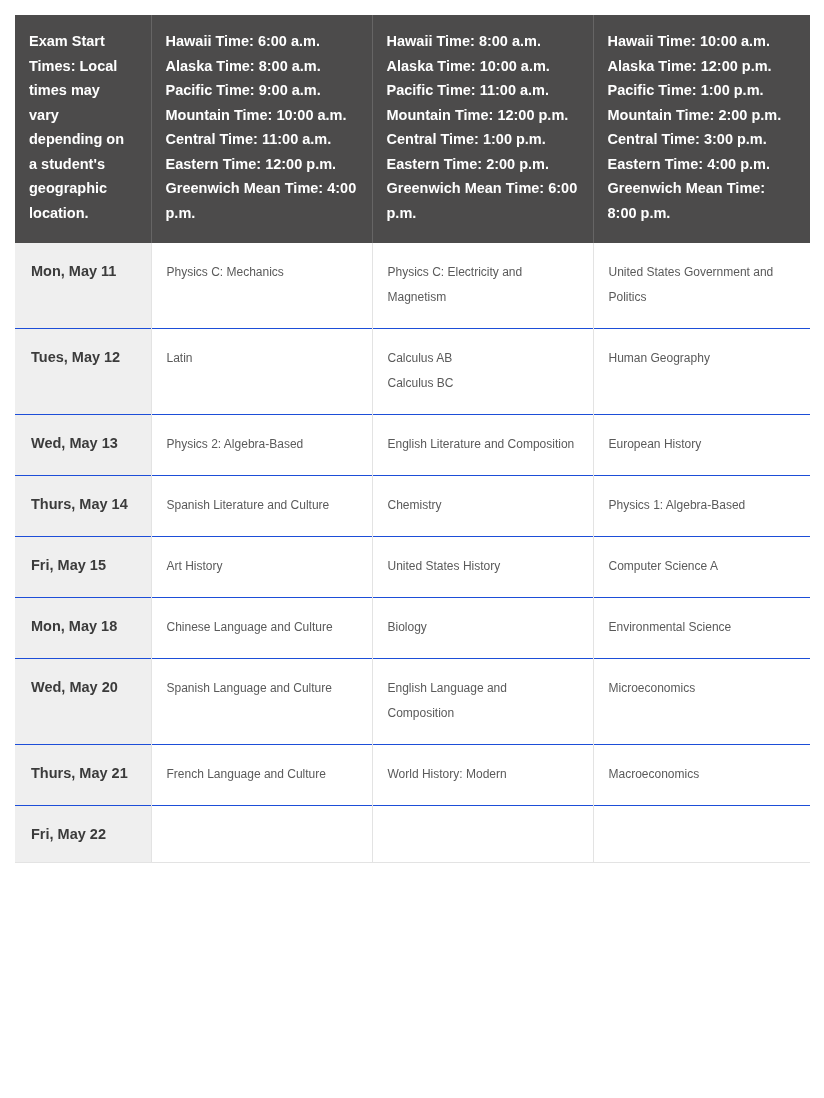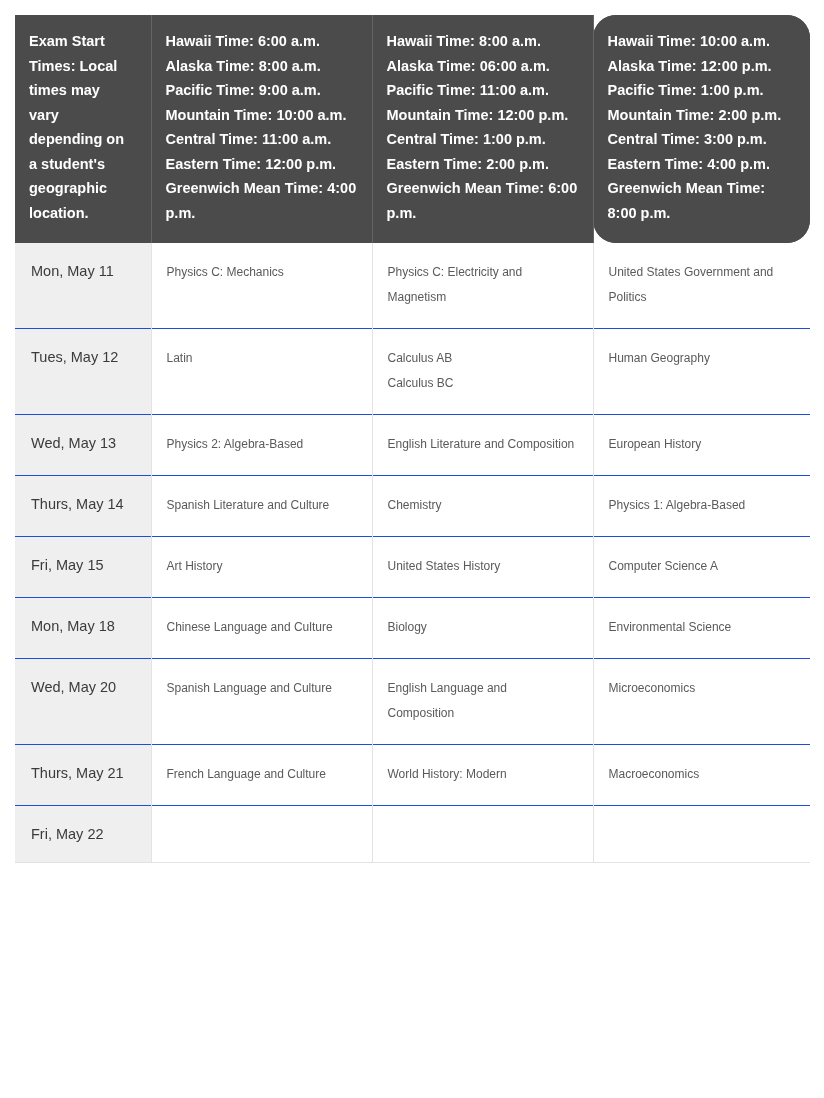--- a/index.html
+++ b/index.html
@@ -42,39 +42,39 @@
     color: #ffffff;
     font-size: 14.5px;
     font-weight: bold;
     line-height: 24.5px;
     text-align: left;
     vertical-align: top;
     padding: 14px 14px 18px 14px;
     border-right: 1px solid #666565;
     box-sizing: border-box;
   }
-  th.head-cell:last-child { border-right: none; border-radius: 23px; }
+  th.head-cell:last-child { border-right: none; }
 
   th.head-cell .hline { display: block; }
 
   
   tbody td {
     border-top: 1px solid #1d4ed8;
     border-right: 1px solid #e3e3e3;
     vertical-align: top;
     box-sizing: border-box;
   }
   tbody td:last-child { border-right: none; }
   tbody tr:first-child td { border-top: none; }
 
   td.date-cell {
     background: #efefef;
     color: #3b3b3b;
     font-size: 14.5px;
-    font-weight: normal;
+    font-weight: bold;
     line-height: 20px;
     padding: 18px 14px 18px 16px;
     white-space: nowrap;
   }
 
   td.subject-cell {
     background: #ffffff;
     color: #5a5a5a;
     font-size: 12px;
     line-height: 25px;
@@ -114,21 +114,21 @@
             <span class="hline">Hawaii Time: 6:00 a.m.</span>
             <span class="hline">Alaska Time: 8:00 a.m.</span>
             <span class="hline">Pacific Time: 9:00 a.m.</span>
             <span class="hline">Mountain Time: 10:00 a.m.</span>
             <span class="hline">Central Time: 11:00 a.m.</span>
             <span class="hline">Eastern Time: 12:00 p.m.</span>
             <span class="hline">Greenwich Mean Time: 4:00 p.m.</span>
           </th>
         <th class="head-cell">
             <span class="hline">Hawaii Time: 8:00 a.m.</span>
-            <span class="hline">Alaska Time: 06:00 a.m.</span>
+            <span class="hline">Alaska Time: 10:00 a.m.</span>
             <span class="hline">Pacific Time: 11:00 a.m.</span>
             <span class="hline">Mountain Time: 12:00 p.m.</span>
             <span class="hline">Central Time: 1:00 p.m.</span>
             <span class="hline">Eastern Time: 2:00 p.m.</span>
             <span class="hline">Greenwich Mean Time: 6:00 p.m.</span>
           </th>
         <th class="head-cell">
             <span class="hline">Hawaii Time: 10:00 a.m.</span>
             <span class="hline">Alaska Time: 12:00 p.m.</span>
             <span class="hline">Pacific Time: 1:00 p.m.</span>

